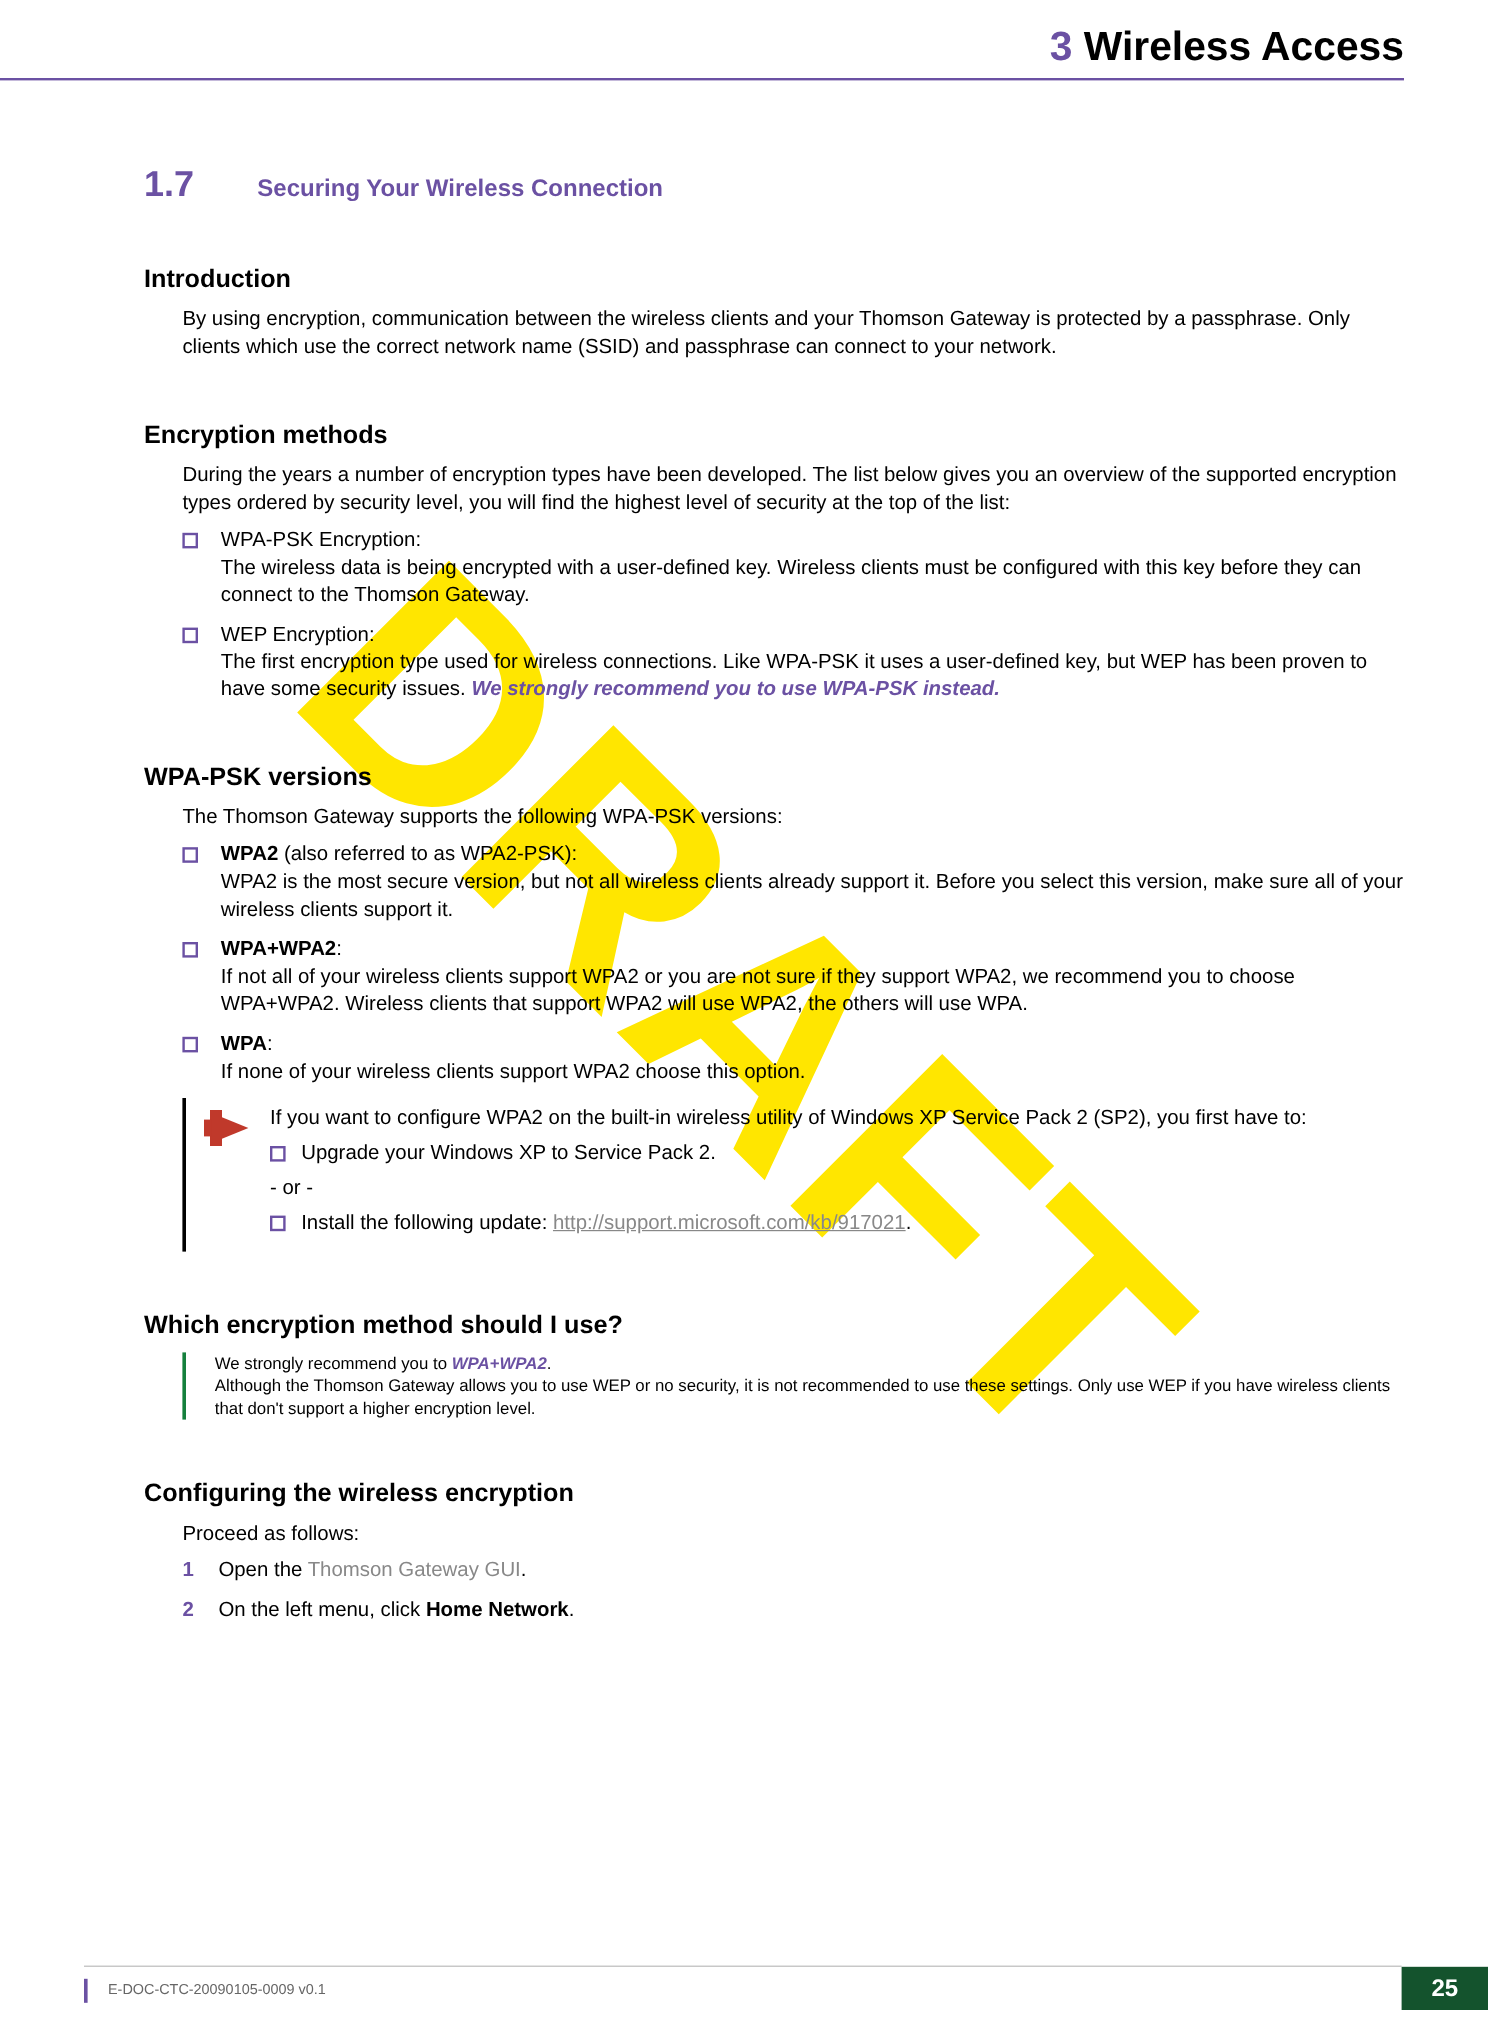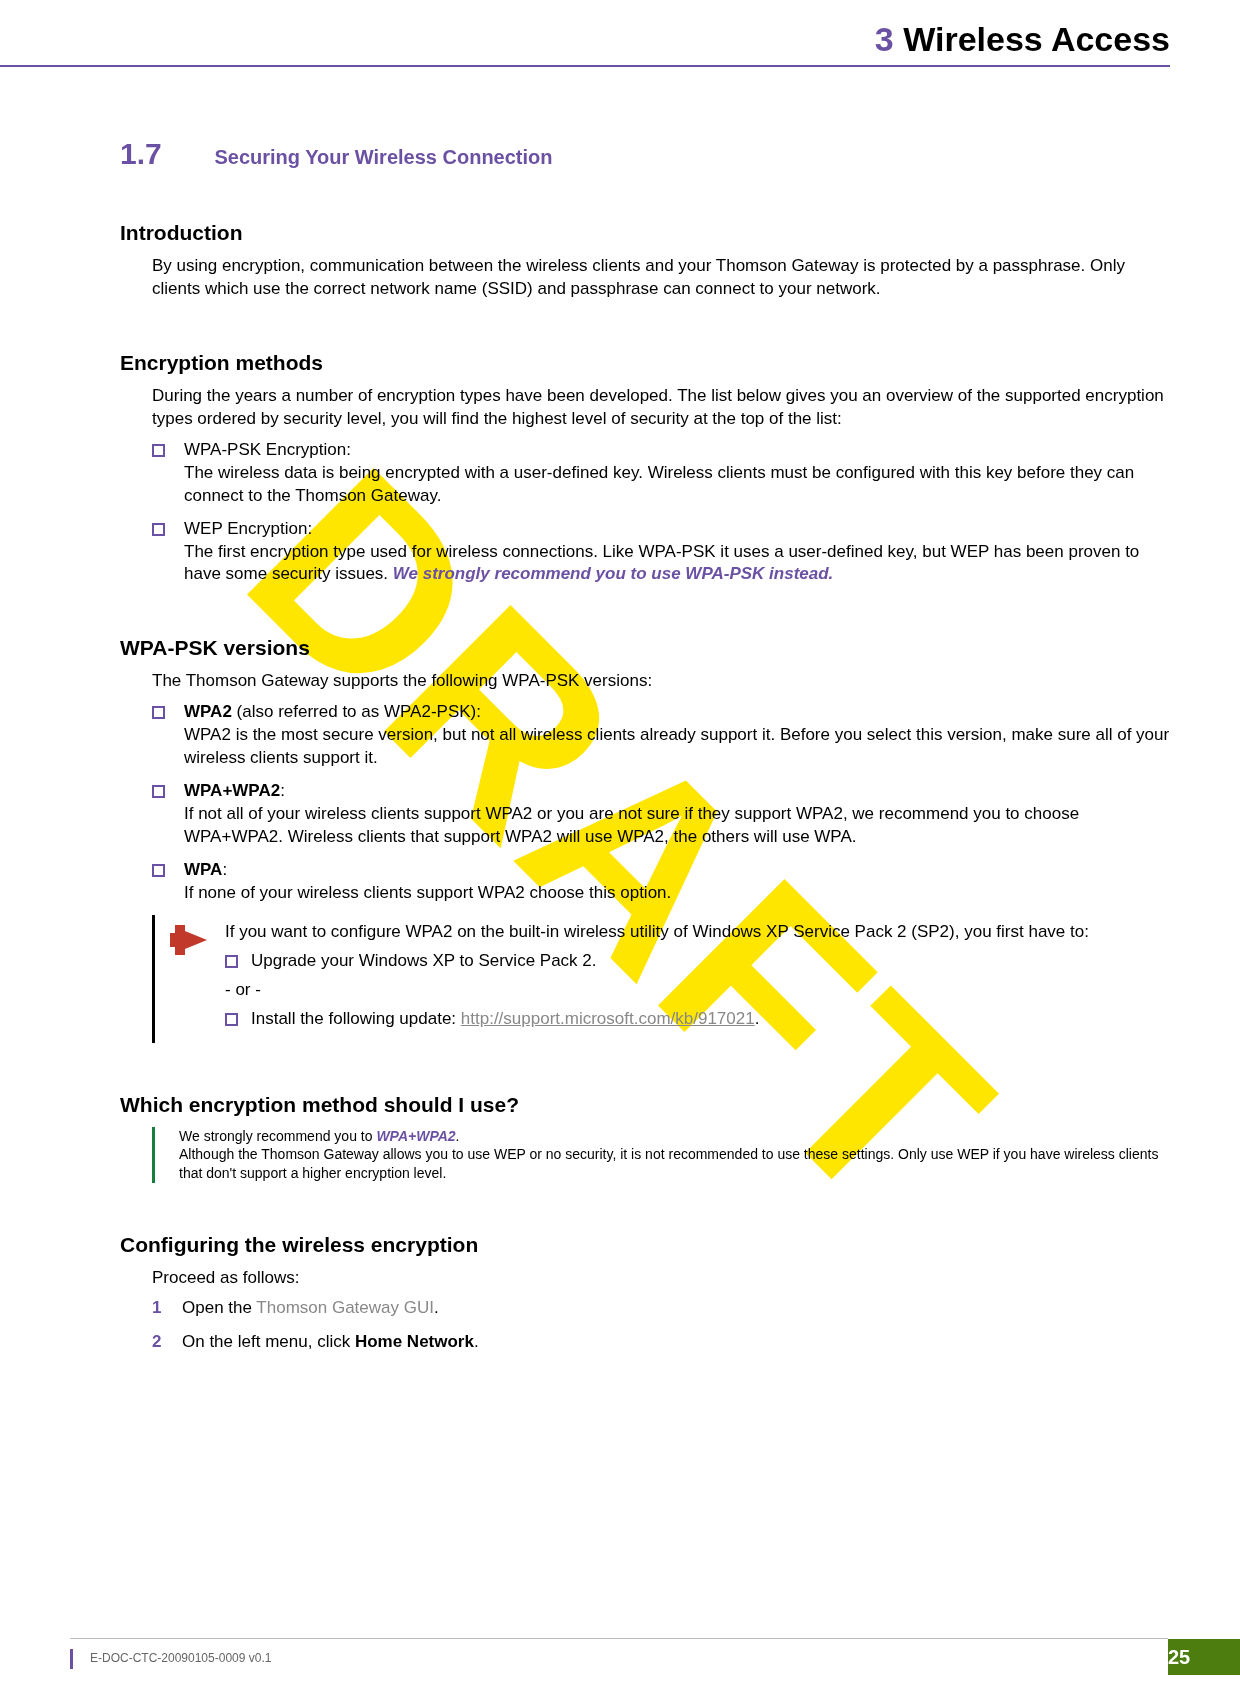--- a/index.html
+++ b/index.html
@@ -168,24 +168,25 @@
     right: 0;
     height: 36px;
     z-index: 1;
   }
   .footer-bar {
     position: absolute;
     right: 0;
     bottom: 0;
     width: 72px;
     height: 36px;
-    background: #4d7c0f;
+    background: #14532d;
     color: #fff;
     font-weight: bold;
     font-size: 20px;
+    text-align: center;
     line-height: 36px;
   }
   .footer-line {
     position: absolute;
     bottom: 36px;
     left: 70px;
     right: 72px;
     border-top: 1px solid #bbb;
   }
   .footer-tick {

